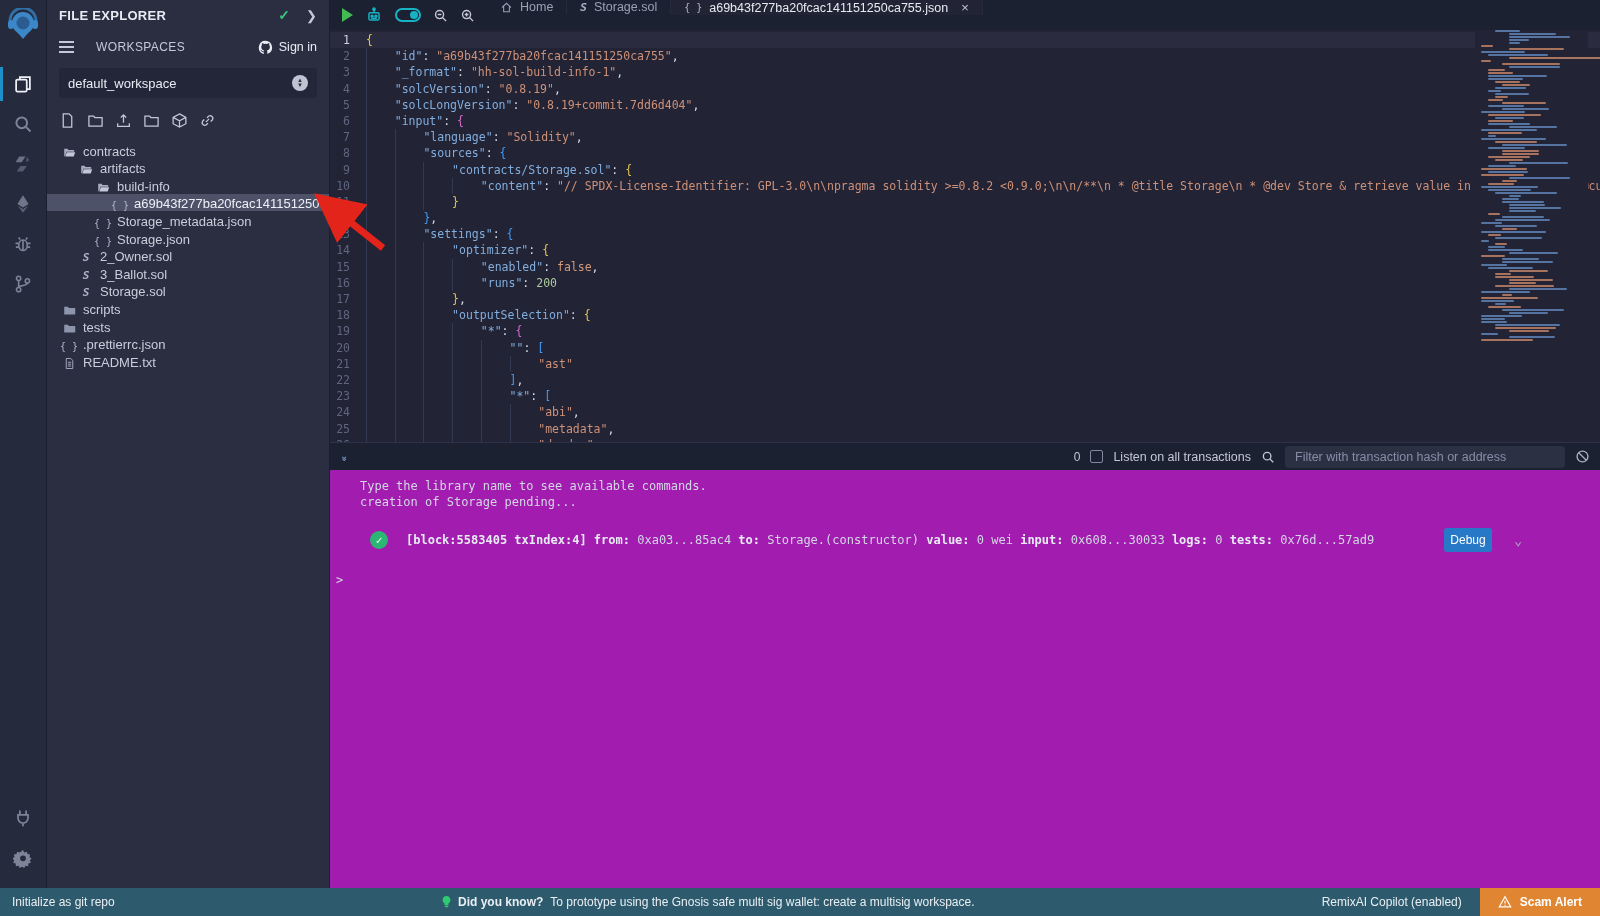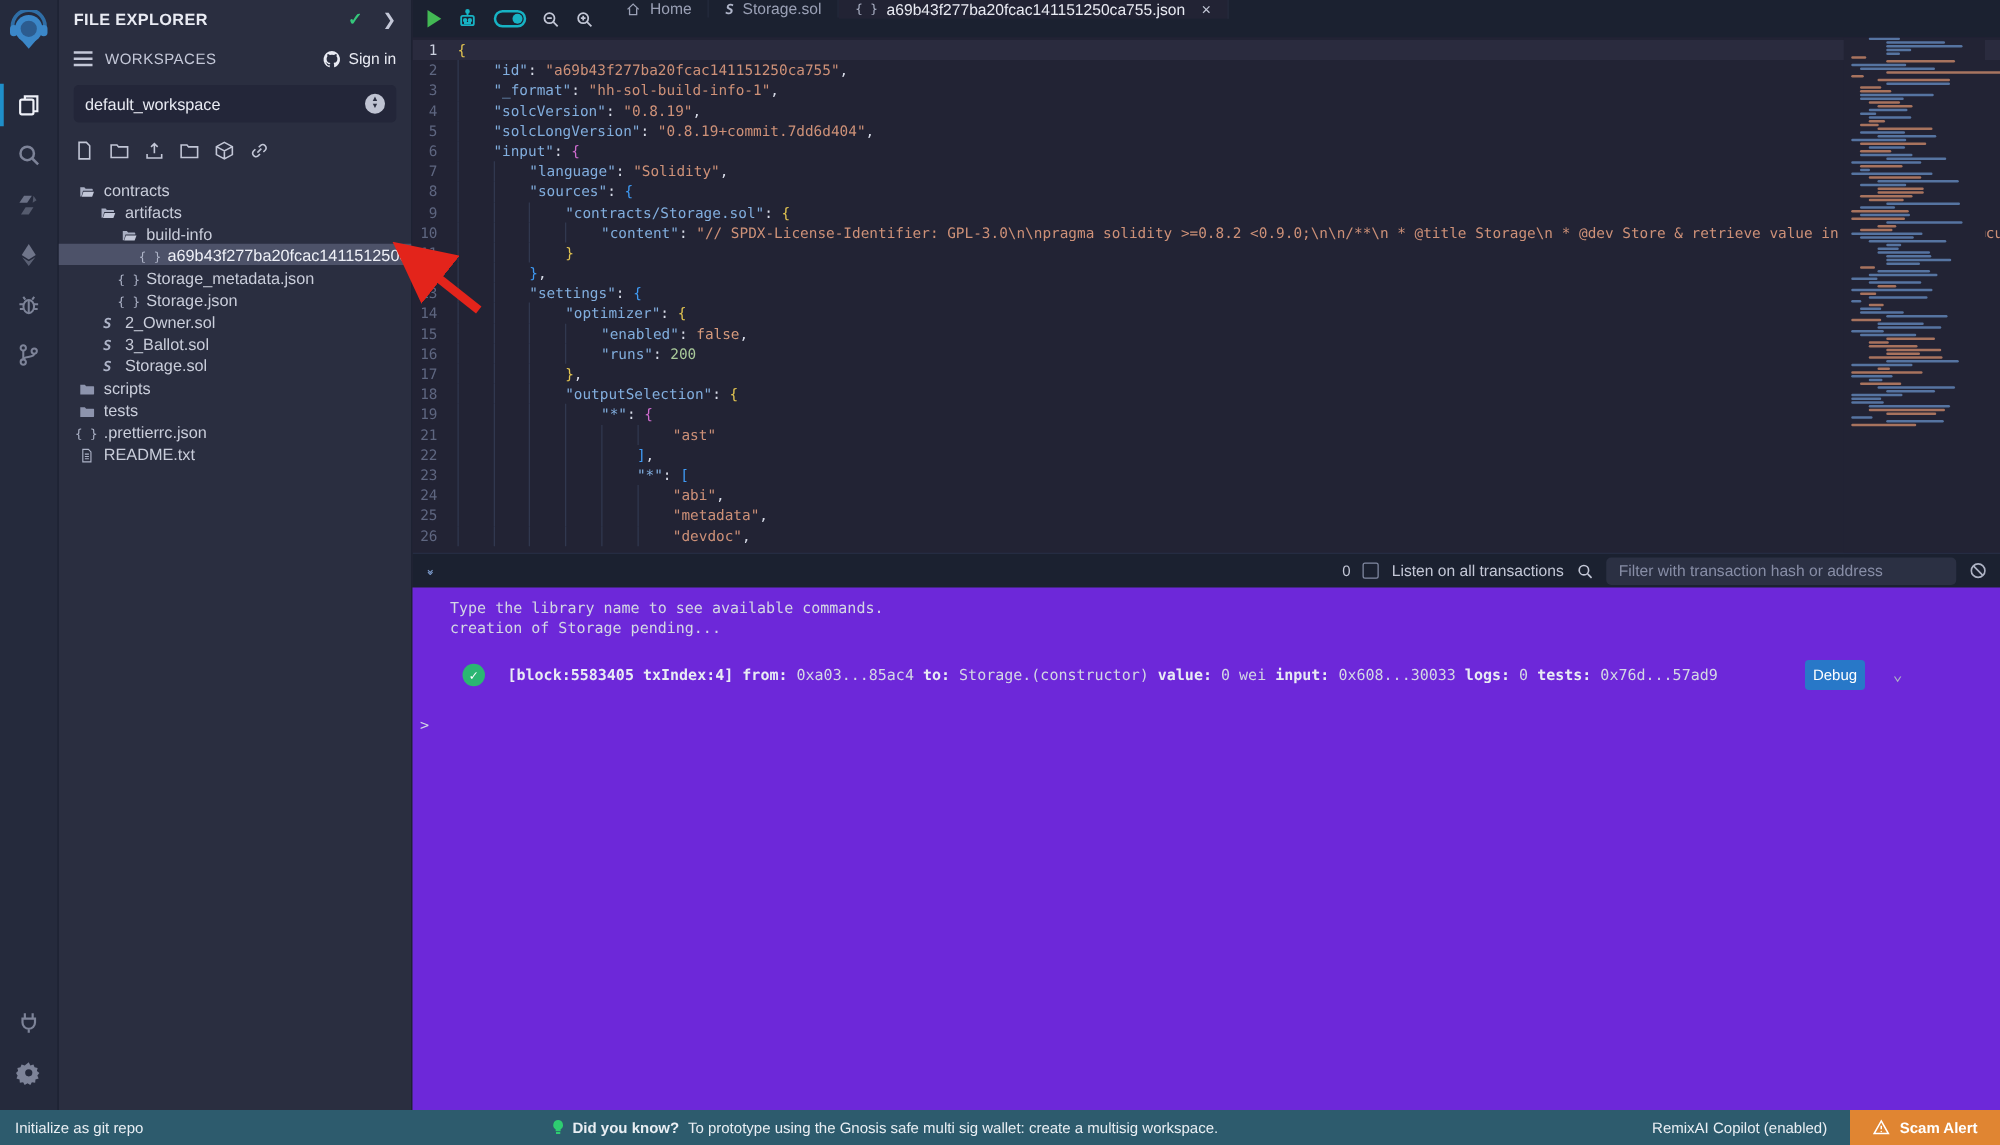--- a/index.html
+++ b/index.html
@@ -20,21 +20,21 @@
     width:3px; background:#1f8fc9; }
   .act-spacer { flex:1; }
 
   
   .side { width:283px; background:#2a2e40; display:flex; flex-direction:column;
     position:relative; border-right:1px solid #1a1f2e; }
   .side-head { height:30px; display:flex; align-items:center; padding:0 12px; }
   .side-title { font-size:13px; font-weight:bold; color:#e9ebf3; letter-spacing:.3px; flex:1; }
   .check { color:#35c77b; font-size:14px; font-weight:bold; margin-right:16px; }
   .chev-r { color:#c4c8d8; font-size:13px; }
-  .ws-row { height:26px; display:flex; align-items:center; padding:0 12px; gap:10px; margin-top:4px; }
+  .ws-row { height:26px; display:flex; align-items:center; padding:0 12px; gap:22px; margin-top:4px; }
   .burger { display:inline-flex; flex-direction:column; gap:3px; }
   .burger i { width:15px; height:2px; background:#c4c8d8; display:block; }
   .ws-label { font-size:12px; color:#c4c8d8; letter-spacing:.4px; flex:1; }
   .signin { display:flex; align-items:center; gap:6px; color:#e9ebf3; font-size:12.5px; }
   .ws-select { margin:8px 12px 0; height:30px; background:#232639; border-radius:4px;
     display:flex; align-items:center; padding:0 9px; }
   .ws-select .val { flex:1; font-size:13px; color:#e9ebf3; }
   .updown { width:16px; height:16px; border-radius:50%; background:#bfc3d2; color:#2a2e40;
     display:flex; flex-direction:column; align-items:center; justify-content:center; line-height:0; }
   .updown span { font-size:6px; line-height:5px; }
@@ -93,21 +93,21 @@
   .tspacer { flex:1; }
   .tcount { font-size:12px; color:#c3c7d6; }
   .cb { width:13px; height:13px; border:1px solid #828aa2; border-radius:2px; background:transparent; }
   .tlabel { font-size:12.5px; color:#c3c7d6; }
   .sico { color:#c3c7d6; } .sico svg { width:14px; height:14px; display:block; }
   .tfilter { width:280px; height:22px; background:#2b3043; border:none; border-radius:4px;
     padding:0 10px; font-size:12.5px; color:#dfe2ee; outline:none; }
   .tfilter::placeholder { color:#878da6; }
   .ban { color:#aeb3c4; } .ban svg { width:15px; height:15px; display:block; }
 
-  .terminal { flex:1; background:#6d28d9; font-family:"DejaVu Sans Mono", monospace;
+  .terminal { flex:1; background:#a21caf; font-family:"DejaVu Sans Mono", monospace;
     font-size:12px; color:#d3d7e4; padding:8px 0 0 30px; position:relative; min-height:0; }
   .tline { line-height:16px; white-space:pre; }
   .txrow { display:flex; align-items:center; margin-top:21px; padding-right:165px; position:relative; }
   .txcheck { width:18px; height:18px; border-radius:50%; background:#2bb673; color:#fff;
     display:flex; align-items:center; justify-content:center; font-size:11px; margin:0 18px 0 10px; flex:none; }
   .txtext { white-space:nowrap; overflow:hidden; }
   .txtext .b { font-weight:bold; color:#e8ebf4; }
   .debug-btn { position:absolute; right:108px; top:-3px; width:48px; height:24px;
     background:#2878c8; color:#fff; border:none; border-radius:3px; font-size:12px;
     font-family:"Liberation Sans", sans-serif; display:flex; align-items:center; justify-content:center; cursor:pointer; }
@@ -429,20 +429,22 @@
             <div class="cl">
      <span class="ln">15</span><span class="lc"><span class="ind">    </span><span class="ind">    </span><span class="ind">    </span><span class="ind">    </span><span class="k">"enabled"</span><span class="p">: </span><span class="bo">false</span><span class="p">,</span></span></div>
             <div class="cl">
      <span class="ln">16</span><span class="lc"><span class="ind">    </span><span class="ind">    </span><span class="ind">    </span><span class="ind">    </span><span class="k">"runs"</span><span class="p">: </span><span class="n">200</span></span></div>
             <div class="cl">
      <span class="ln">17</span><span class="lc"><span class="ind">    </span><span class="ind">    </span><span class="ind">    </span><span class="b1">}</span><span class="p">,</span></span></div>
             <div class="cl">
      <span class="ln">18</span><span class="lc"><span class="ind">    </span><span class="ind">    </span><span class="ind">    </span><span class="k">"outputSelection"</span><span class="p">: </span><span class="b1">{</span></span></div>
             <div class="cl">
      <span class="ln">19</span><span class="lc"><span class="ind">    </span><span class="ind">    </span><span class="ind">    </span><span class="ind">    </span><span class="k">"*"</span><span class="p">: </span><span class="b2">{</span></span></div>
+            <div class="cl">
+     <span class="ln">20</span><span class="lc"><span class="ind">    </span><span class="ind">    </span><span class="ind">    </span><span class="ind">    </span><span class="ind">    </span><span class="k">""</span><span class="p">: </span><span class="b3">[</span></span></div>
             <div class="cl">
      <span class="ln">21</span><span class="lc"><span class="ind">    </span><span class="ind">    </span><span class="ind">    </span><span class="ind">    </span><span class="ind">    </span><span class="ind">    </span><span class="s">"ast"</span></span></div>
             <div class="cl">
      <span class="ln">22</span><span class="lc"><span class="ind">    </span><span class="ind">    </span><span class="ind">    </span><span class="ind">    </span><span class="ind">    </span><span class="b3">]</span><span class="p">,</span></span></div>
             <div class="cl">
      <span class="ln">23</span><span class="lc"><span class="ind">    </span><span class="ind">    </span><span class="ind">    </span><span class="ind">    </span><span class="ind">    </span><span class="k">"*"</span><span class="p">: </span><span class="b3">[</span></span></div>
             <div class="cl">
      <span class="ln">24</span><span class="lc"><span class="ind">    </span><span class="ind">    </span><span class="ind">    </span><span class="ind">    </span><span class="ind">    </span><span class="ind">    </span><span class="s">"abi"</span><span class="p">,</span></span></div>
             <div class="cl">
      <span class="ln">25</span><span class="lc"><span class="ind">    </span><span class="ind">    </span><span class="ind">    </span><span class="ind">    </span><span class="ind">    </span><span class="ind">    </span><span class="s">"metadata"</span><span class="p">,</span></span></div>

